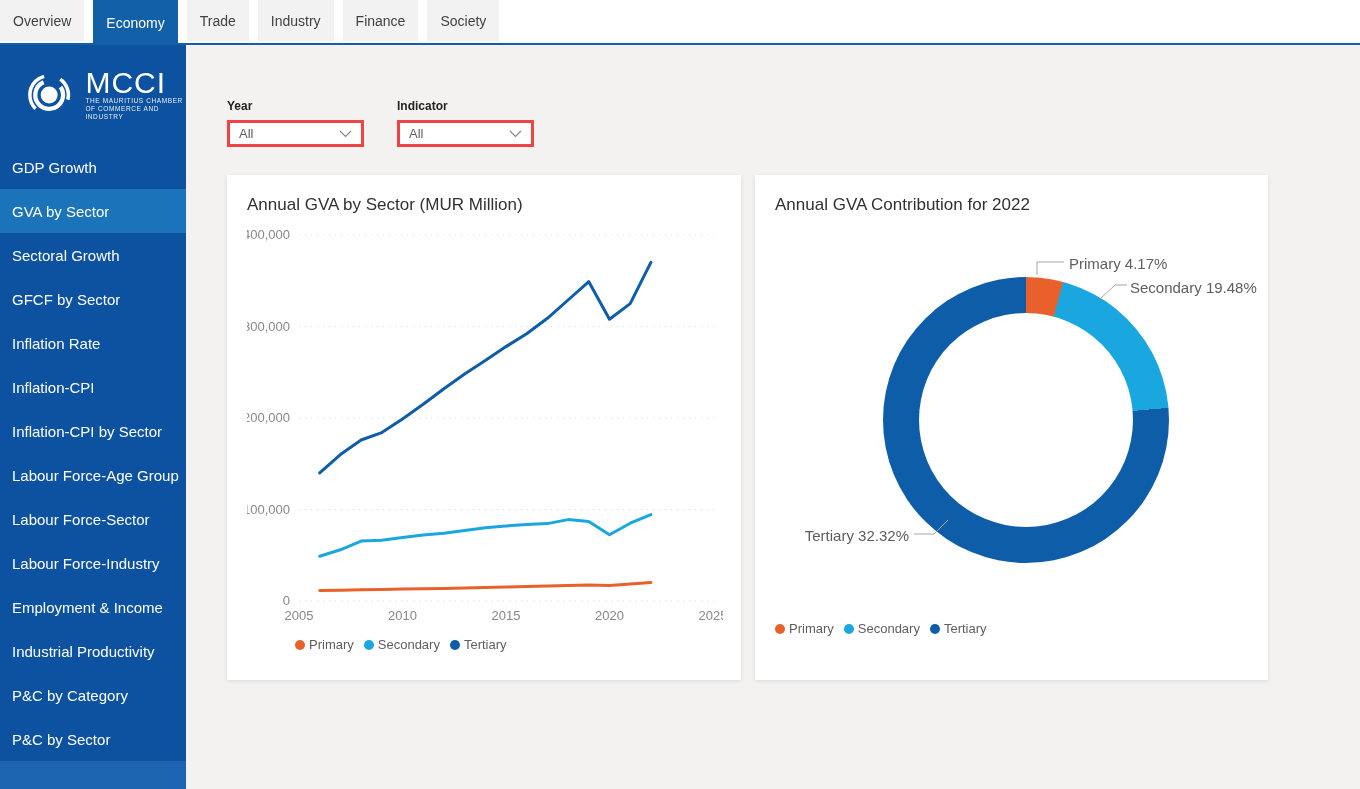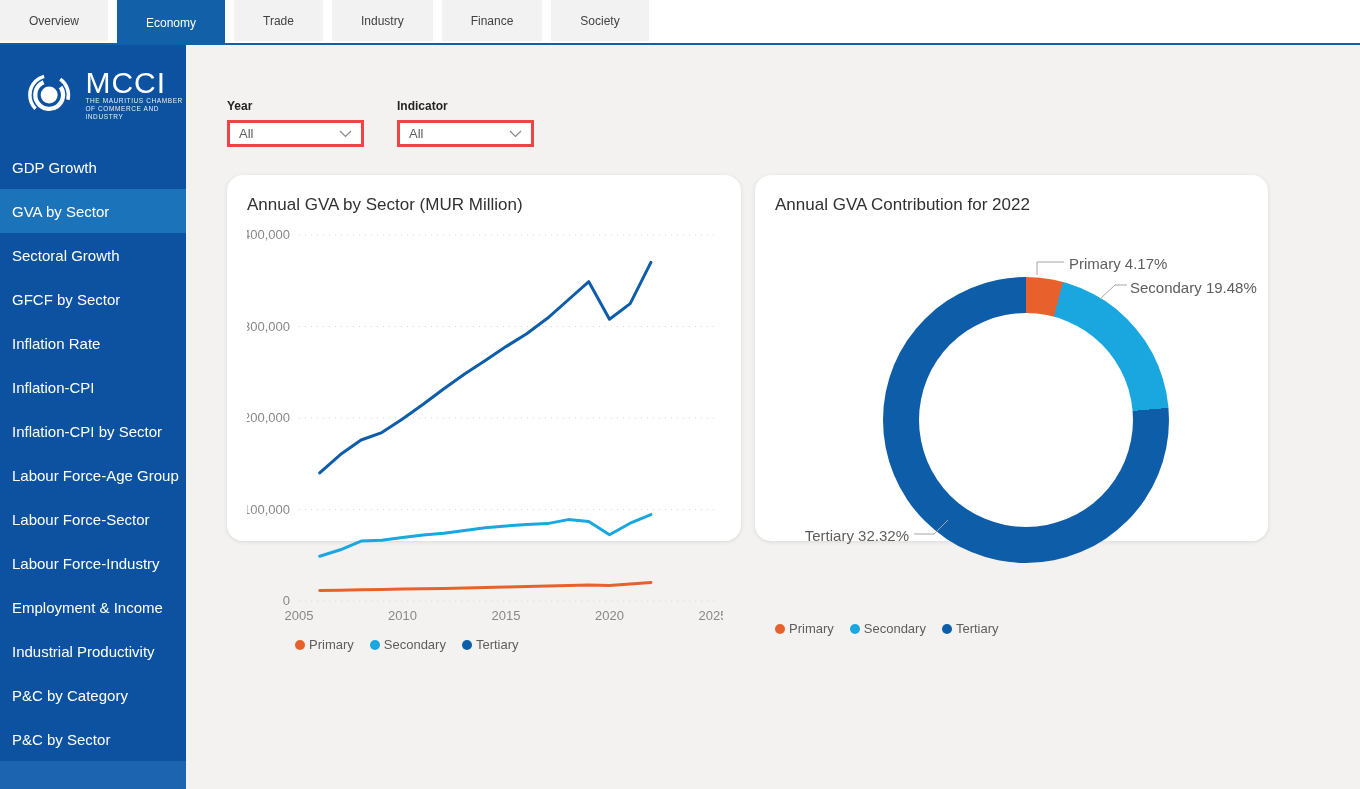--- a/index.html
+++ b/index.html
@@ -5,22 +5,22 @@
   :root{
     --c-accent:#1160a8; --c-sidebar:#0d52a1; --c-sidebar-sel:#1b74ba; --c-sidebar-foot:#1c63b0;
     --c-page:#f3f2f1; --c-tab:#f2f2f2; --c-card:#ffffff; --c-text:#252423; --c-muted:#605e5c; --c-axis:#8a8886;
   }
   *{box-sizing:border-box;margin:0;padding:0}
   html,body{width:1360px;height:789px;overflow:hidden;font-family:"Liberation Sans",sans-serif;background:var(--c-page)}
 
   
   .tabbar{height:45px;background:#fff;display:flex;align-items:flex-start;position:relative}
   .tabbar::after{content:'';position:absolute;left:0;bottom:0;width:100%;height:2px;background:var(--c-accent)}
-  .tab{height:41px;display:flex;align-items:center;padding:0 29px;background:var(--c-tab);
-       color:#424242;font-size:12px;margin-right:9px;cursor:default;white-space:nowrap}
+  .tab{height:41px;display:flex;align-items:center;padding:0 13px;background:var(--c-tab);
+       color:#424242;font-size:14px;margin-right:9px;cursor:default;white-space:nowrap}
   .tab.active{background:var(--c-accent);color:#fff;height:45px;z-index:1}
 
   
   .layout{display:flex;height:744px}
   .sidebar{width:186px;background:var(--c-sidebar);display:flex;flex-direction:column;flex-shrink:0}
   .logo-block{height:100px;display:flex;align-items:center;padding-left:26px}
   .logo-text{color:#fff;margin-left:10px}
   .logo-brand{font-size:30px;letter-spacing:1px;font-weight:400;line-height:28px}
   .logo-tagline{font-size:6.5px;letter-spacing:.6px;opacity:.9;line-height:8px}
   .nav{display:flex;flex-direction:column}
@@ -30,29 +30,29 @@
 
   
   .main{flex:1;padding-left:41px;padding-right:20px}
   .page-title{margin-top:55px;font-size:29px;font-weight:400;color:var(--c-text);letter-spacing:.2px}
   .filters{display:flex;gap:33px;margin-top:54px}
   .filter-group{width:137px}
   .filter-label{font-size:12px;font-weight:bold;color:var(--c-text);margin-bottom:7px}
   .filter-box{height:27px;background:#fff;border:3px solid #ef4444;display:flex;align-items:center;
               justify-content:space-between;padding:0 9px;font-size:13px;color:var(--c-muted);cursor:pointer}
   .cards{display:flex;gap:14px;margin-top:28px}
-  .card{background:var(--c-card);border-radius:16px;box-shadow:0 1px 4px rgba(0,0,0,.10);height:366px}
+  .card{background:var(--c-card);border-radius:0;box-shadow:0 1px 4px rgba(0,0,0,.10);height:505px}
   .card-line{width:514px;padding:20px 16px 8px 20px}
   .card-donut{width:513px;padding:20px 16px 8px 20px;position:relative}
   .card-title{font-size:17px;color:#323130;font-weight:400}
 
   
   .linechart-svg{display:block;margin-top:6px}
   .tick{font-family:"Liberation Sans",sans-serif;font-size:13px;fill:var(--c-axis)}
-  .legend{display:flex;gap:16px;align-items:center;font-size:13px;color:var(--c-muted)}
+  .legend{display:flex;gap:10px;align-items:center;font-size:13px;color:var(--c-muted)}
   .legend-line{padding-left:48px;margin-top:2px}
   .legend-donut{margin-top:10px}
   .legend-item{display:flex;align-items:center;gap:4px;cursor:pointer}
   .dot{width:10px;height:10px;border-radius:50%;display:inline-block}
 
   
   .donut-area{position:relative;height:392px;margin-top:4px}
   .donut{position:absolute;left:108px;top:58px;width:286px;height:286px;border-radius:50%}
   .donut-hole{position:absolute;left:36px;top:36px;width:214px;height:214px;border-radius:50%;background:#fff}
   .callout{position:absolute;font-size:15px;color:var(--c-muted);white-space:nowrap}

